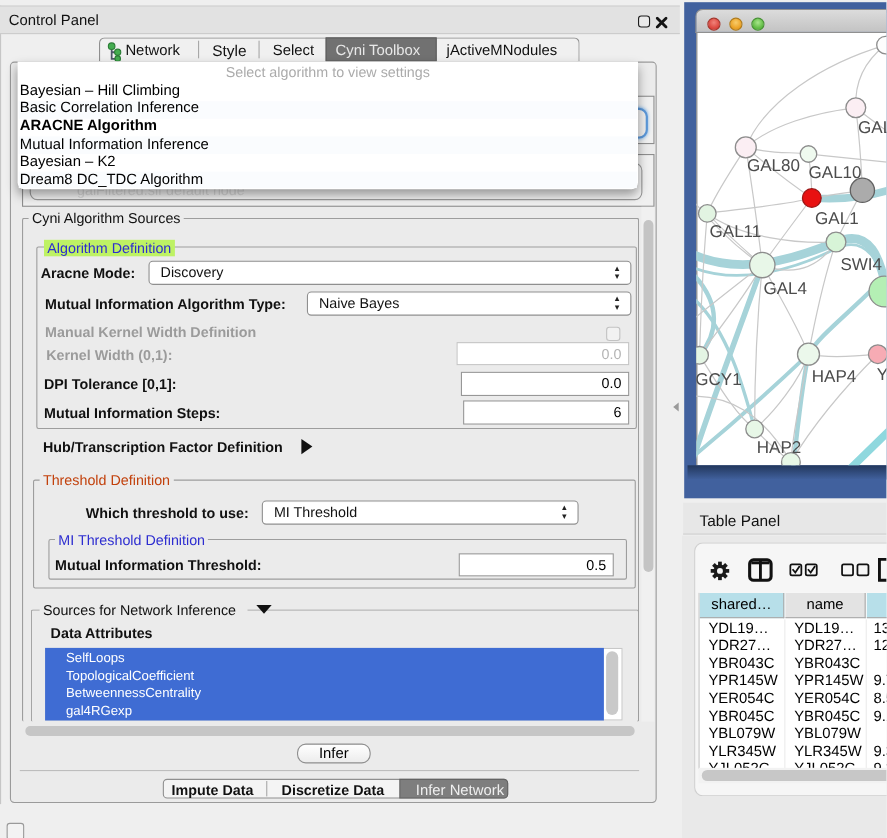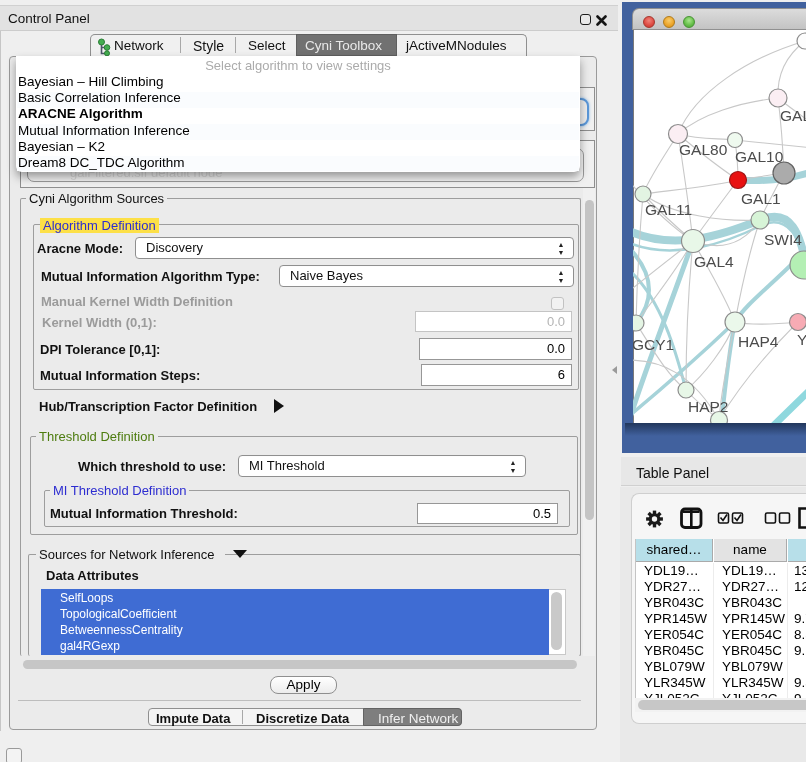--- a/index.html
+++ b/index.html
@@ -50,42 +50,42 @@
 <div class="abs" style="left:20px;top:87px;width:575px;height:44px;background:#f0f0f0;border:1px solid #8e8e8e;"></div>
 <div class="abs" style="left:28px;top:98px;width:561px;height:28px;background:#ededed;border:2.5px solid #5b97d8;border-radius:8px;box-shadow:0 0 3px #7db4e8;"></div>
 <div class="abs" style="left:20px;top:140px;width:575px;height:48px;background:#f0f0f0;border:1px solid #8e8e8e;"></div>
 <div class="abs" style="left:27px;top:148px;width:557px;height:34px;background:#f3f3f3;border:1px solid #9a9a9a;border-radius:7px;"></div>
 <div class="abs lbl" style="left:70px;top:165px;color:#dadada;">galFiltered.sif default node</div>
 
 <fieldset style="left:20px;top:198px;width:561px;height:458px;border-bottom:none;background:#ebebeb;"></fieldset>
 <div class="abs lbl" style="left:26px;top:191px;background:#ebebeb;padding:0 3px;">Cyni Algorithm Sources</div>
 
 <fieldset style="left:33px;top:224px;width:546px;height:166px;"></fieldset>
-<div class="abs lbl" style="left:40px;top:218px;background:#fde047;padding:0 3px;color:#2d2dd0;">Algorithm Definition</div>
+<div class="abs lbl" style="left:40px;top:218px;background:#bef264;padding:0 3px;color:#2d2dd0;">Algorithm Definition</div>
 
 <div class="abs lbl bold" style="left:37px;top:241px;">Aracne Mode:</div>
 <div class="combo" style="left:135px;top:237px;width:439px;height:22px;">Discovery
   <span class="stepper">▲<br>▼</span></div>
 <div class="abs lbl bold" style="left:41px;top:269px;">Mutual Information Algorithm Type:</div>
 <div class="combo" style="left:279px;top:265px;width:295px;height:22px;">Naive Bayes
   <span class="stepper">▲<br>▼</span></div>
 <div class="abs lbl bold grey" style="left:41px;top:294px;">Manual Kernel Width Definition</div>
 <div class="abs" style="left:551px;top:297px;width:13px;height:13px;border:1px solid #c2c2c2;border-radius:3px;background:#f2f2f2;"></div>
 <div class="abs lbl bold grey" style="left:42px;top:315px;">Kernel Width (0,1):</div>
 <div class="tfield" style="left:415px;top:311px;width:157px;height:21px;border-color:#c4c4c4;color:#b4b4b4;">0.0</div>
 <div class="abs lbl bold" style="left:40px;top:342px;">DPI Tolerance [0,1]:</div>
 <div class="tfield" style="left:419px;top:338px;width:153px;height:22px;">0.0</div>
 <div class="abs lbl bold" style="left:40px;top:368px;">Mutual Information Steps:</div>
 <div class="tfield" style="left:421px;top:364px;width:151px;height:22px;">6</div>
 
 <div class="abs lbl bold" style="left:39px;top:399px;">Hub/Transcription Factor Definition</div>
 <div class="abs" style="left:274px;top:399px;width:0;height:0;border-left:10px solid #111;border-top:7px solid transparent;border-bottom:7px solid transparent;"></div>
 
 <fieldset style="left:30px;top:436px;width:548px;height:99px;"></fieldset>
-<div class="abs lbl" style="left:36px;top:429px;background:#ebebeb;padding:0 3px;color:#4d7c0f;">Threshold Definition</div>
+<div class="abs lbl" style="left:36px;top:429px;background:#ebebeb;padding:0 3px;color:#c2410c;">Threshold Definition</div>
 <div class="abs lbl bold" style="left:78px;top:459px;">Which threshold to use:</div>
 <div class="combo" style="left:238px;top:455px;width:288px;height:22px;">MI Threshold
   <span class="stepper">▲<br>▼</span></div>
 <fieldset style="left:44px;top:490px;width:526px;height:37px;"></fieldset>
 <div class="abs lbl" style="left:50px;top:483px;background:#ebebeb;padding:0 3px;color:#2d2dd0;">MI Threshold Definition</div>
 <div class="abs lbl bold" style="left:50px;top:506px;">Mutual Information Threshold:</div>
 <div class="tfield" style="left:417px;top:503px;width:141px;height:21px;">0.5</div>
 
 <fieldset style="left:28px;top:554px;width:553px;height:102px;border-bottom:none;"></fieldset>
 <div class="abs lbl" style="left:36px;top:547px;background:#ebebeb;padding:0 3px;">Sources for Network Inference &nbsp;</div>
@@ -94,21 +94,21 @@
 
 <div class="abs" style="left:41px;top:589px;width:525px;height:66px;background:#ffffff;border:1px solid #c8c8c8;"></div>
 <div class="abs" style="left:41px;top:589px;width:508px;height:66px;background:#3f6cd3;color:#fff;font-size:12px;line-height:16px;padding:1px 0 0 19px;">
 SelfLoops<br>TopologicalCoefficient<br>BetweennessCentrality<br>gal4RGexp</div>
 <div class="abs" style="left:551px;top:592px;width:11px;height:58px;background:#c9c9c9;border-radius:6px;"></div>
 
 <div class="abs" style="left:583px;top:188px;width:12px;height:468px;background:#f0f0f0;"></div>
 <div class="abs" style="left:585px;top:200px;width:9px;height:320px;background:#c4c4c4;border-radius:5px;"></div>
 <div class="abs" style="left:23px;top:660px;width:554px;height:9px;background:#c6c6c6;border-radius:5px;"></div>
 
-<div class="abs" style="left:270px;top:676px;width:67px;height:18px;background:linear-gradient(#ffffff,#ececec);border:1px solid #8f8f8f;border-radius:8px;text-align:center;font-size:13.5px;line-height:16px;">Apply</div>
+<div class="abs" style="left:270px;top:676px;width:67px;height:18px;background:linear-gradient(#ffffff,#ececec);border:1px solid #8f8f8f;border-radius:8px;text-align:center;font-size:13.5px;line-height:16px;">Infer</div>
 
 <div class="abs" style="left:18px;top:700px;width:563px;height:1px;background:#bdbdbd;"></div>
 
 <div class="abs" style="left:148px;top:708px;width:314px;height:18px;background:#f4f4f4;border:1px solid #8f8f8f;border-radius:4px;"></div>
 <div class="abs" style="left:363px;top:708px;width:99px;height:18px;background:#7e7e7e;border:1px solid #636363;border-radius:0 4px 4px 0;"></div>
 <div class="abs lbl bold" style="left:156px;top:711px;">Impute Data</div>
 <div class="abs" style="left:242px;top:710px;width:1px;height:14px;background:#a8a8a8;"></div>
 <div class="abs lbl bold" style="left:256px;top:711px;">Discretize Data</div>
 <div class="abs lbl" style="left:378px;top:711px;color:#efefef;font-size:13.5px;">Infer Network</div>
 

